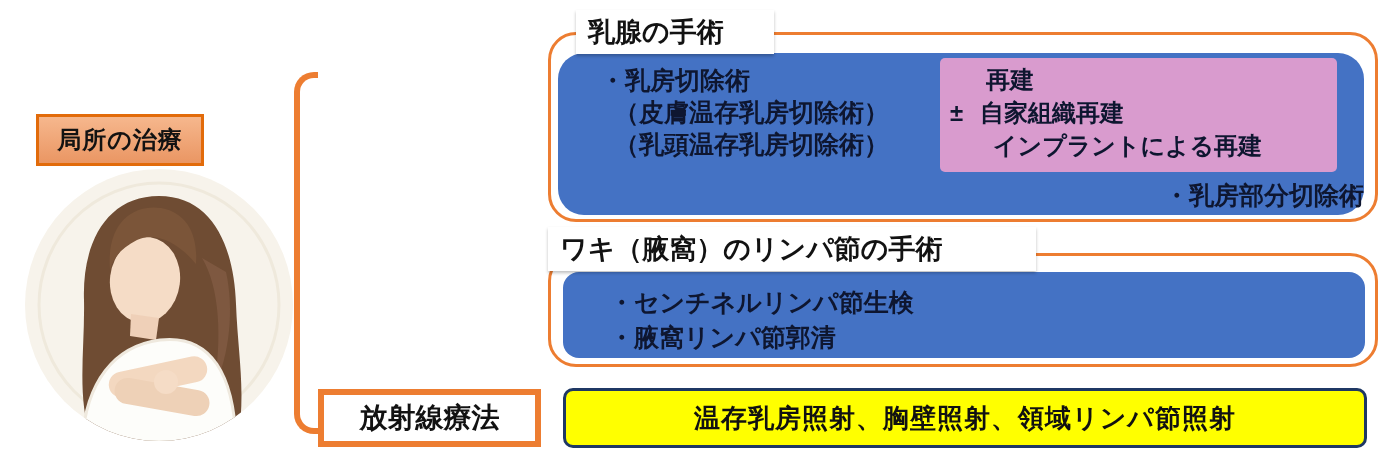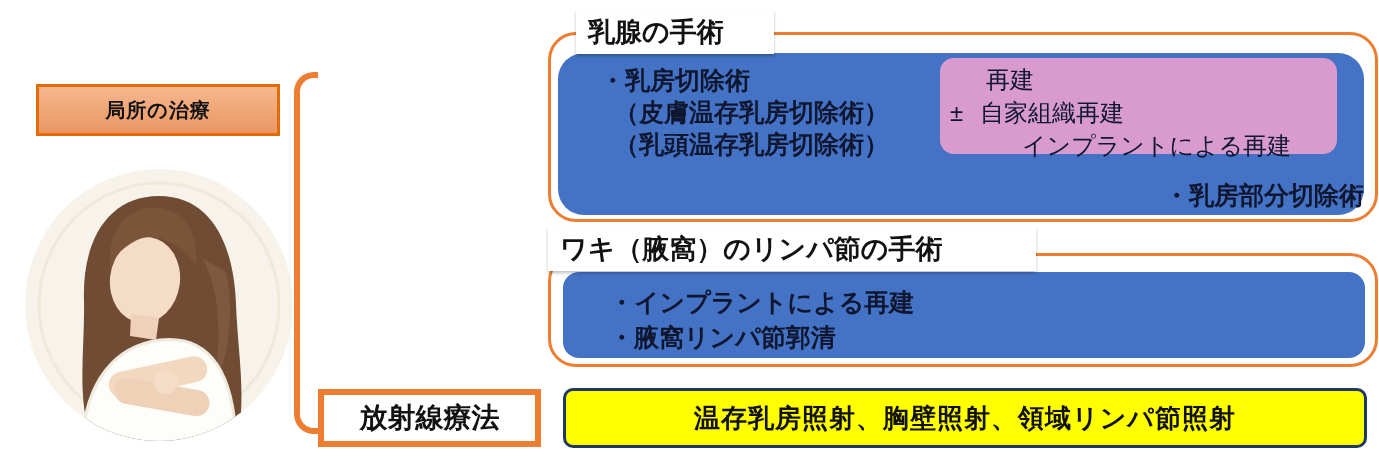--- a/index.html
+++ b/index.html
@@ -10,25 +10,25 @@
   }
   html,body{margin:0;padding:0;background:#ffffff;}
   .stage{
     position:relative; width:1379px; height:456px; overflow:hidden;
     background:#ffffff;
     font-family:"Liberation Sans","DejaVu Sans",sans-serif;
     color:var(--ink);
   }
   
   .title-label{
-    position:absolute; left:36px; top:84px; width:244px; height:52px;
+    position:absolute; left:36px; top:114px; width:168px; height:52px;
     background:linear-gradient(180deg,var(--salmon-top),var(--salmon-bottom));
     border:3px solid var(--orange-deep); box-sizing:border-box;
     display:flex; align-items:center; justify-content:center;
-    font-size:20px; font-weight:bold; letter-spacing:1px;
+    font-size:24px; font-weight:bold; letter-spacing:1px;
   }
   
   .avatar{position:absolute; left:24px; top:168px; width:270px; height:274px;}
   .avatar svg{display:block;}
   
   .bracket{
     position:absolute; left:294px; top:72px; width:24px; height:362px;
     border-left:6px solid var(--orange);
     border-top:6px solid var(--orange);
     border-bottom:6px solid var(--orange);
@@ -65,28 +65,28 @@
     color:var(--box-ink); font-weight:bold;
   }
   .bluebox.b1{left:558px; top:53px; width:806px; height:162px; border-radius:26px;
     padding:12px 0 0 42px; font-size:25px; line-height:30px;}
   .bluebox.b2{left:563px; top:272px; width:802px; height:86px; border-radius:16px;
     padding:13px 0 0 46px; font-size:25px; line-height:35px;}
   .b1 .indent{padding-left:14px; margin-top:2px;}
   .b1 .gap{margin-top:21px;text-align:right;}
   
   .pinkbox{
-    position:absolute; left:940px; top:58px; width:397px; height:96px;
-    background:var(--pink); box-sizing:border-box; border-radius:14px;
-    padding-top:5px; font-size:24px; line-height:33px; font-weight:normal; color:var(--box-ink);
+    position:absolute; left:940px; top:58px; width:397px; height:114px;
+    background:var(--pink); box-sizing:border-box; border-radius:5px;
+    padding-top:5px; font-size:24px; line-height:33px; font-weight:bold; color:var(--box-ink);
   }
   .pinkbox .p1{padding-left:46px;}
   .pinkbox .p2{display:flex;}
   .pinkbox .p2 .pm{width:40px; padding-left:10px; box-sizing:border-box;}
-  .pinkbox .p3{padding-left:82px;}
+  .pinkbox .p3{padding-left:32px;margin-left:21px;}
   
   .yellowbox{
     position:absolute; left:563px; top:388px; width:804px; height:60px;
     background:var(--yellow); border:3px solid var(--navy); border-radius:10px;
     box-sizing:border-box; display:flex; align-items:center; justify-content:center;
     font-size:26px; font-weight:bold; color:#111111; letter-spacing:1px;
   }
 </style>
 </head>
 <body>
@@ -135,21 +135,21 @@
     <div class="p2">
       <span class="pm">±</span>
       <span>自家組織再建</span>
     </div>
     <div class="p3">インプラントによる再建</div>
   </div>
   <div class="header h1">乳腺の手術</div>
 
   <div class="group g2"></div>
   <div class="bluebox b2">
-    <div>・インプラントによる再建</div>
+    <div>・センチネルリンパ節生検</div>
     <div>・腋窩リンパ節郭清</div>
   </div>
   <div class="header h2">ワキ（腋窩）のリンパ節の手術</div>
 
   <div class="yellowbox">
     <span>温存乳房照射、胸壁照射、領域リンパ節照射</span>
   </div>
 
 </div>
 

